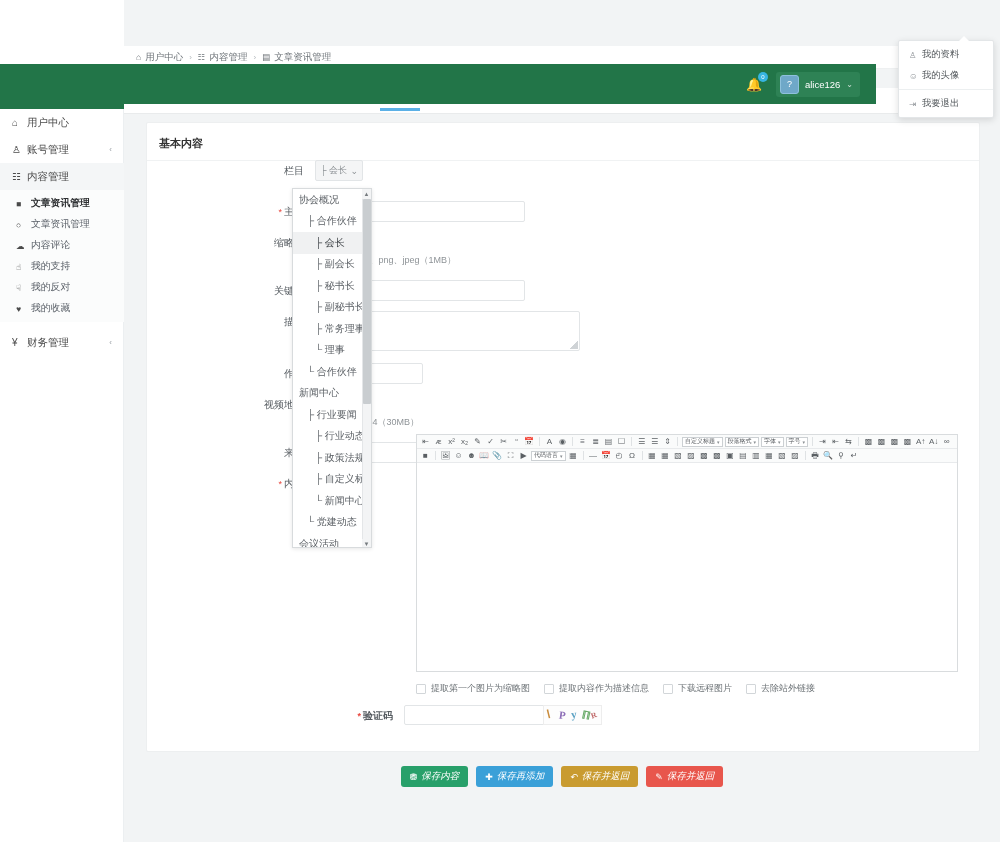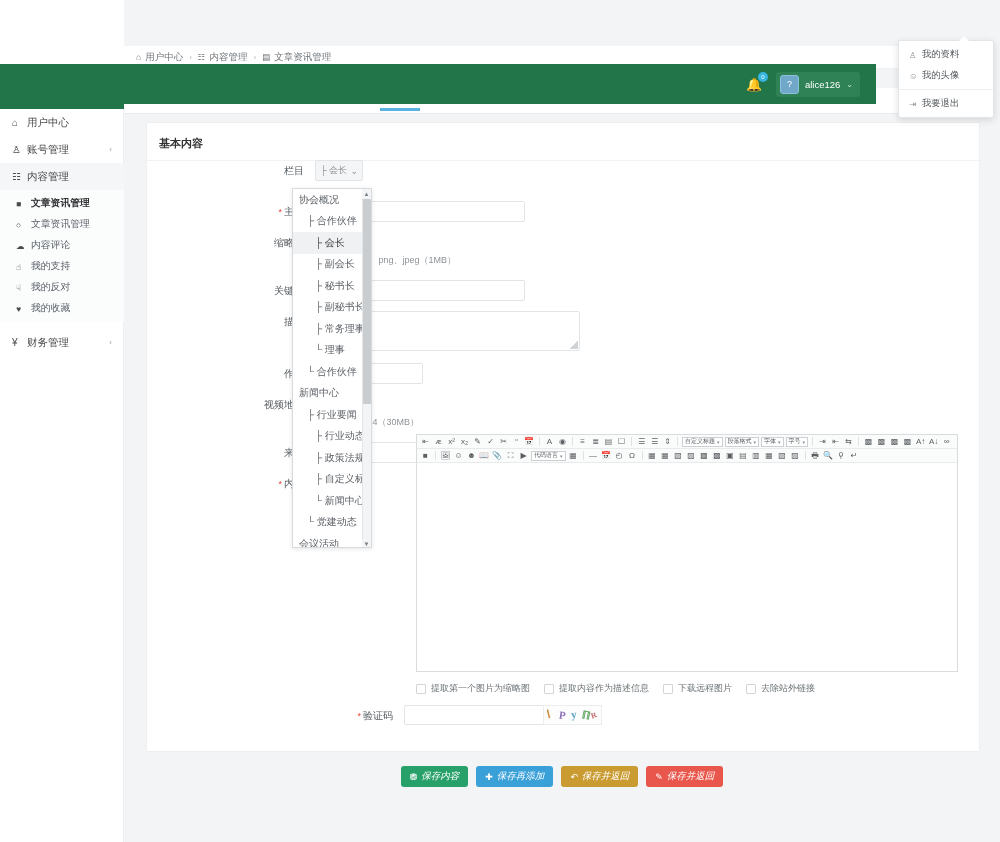--- a/index.html
+++ b/index.html
@@ -492,21 +492,21 @@
         <span class="cbx"></span>
         <span>下载远程图片</span>
       </div>
       <div class="cbi">
         <span class="cbx"></span>
         <span>去除站外链接</span>
       </div>
     </div>
 
     <div id="caprow">
-      <div class="flabel" style="width:120px;"><span class="req">*</span><span>验证码</span></div>
+      <div class="flabel" style="width:120px;font-weight:bold;"><span class="req">*</span><span>验证码</span></div>
       <div id="capinput"></div>
       <div id="capimg">
         <span class="cch" style="left:3px; top:2px; color:#c98b3a; transform:rotate(-14deg);">ⅼ</span>
         <span class="cch" style="left:15px; top:3px; color:#8e6fb8; transform:rotate(8deg);">P</span>
         <span class="cch" style="left:27px; top:2px; color:#5ca2c4; transform:rotate(-6deg);">y</span>
         <span class="cch" style="left:38px; top:1px; color:#6aab6a; transform:rotate(12deg);">ℿ</span>
         <span class="cch" style="left:47px; top:5px; color:#c06a6a; font-size:8px; transform:rotate(-20deg);">R</span>
       </div>
     </div>
 

